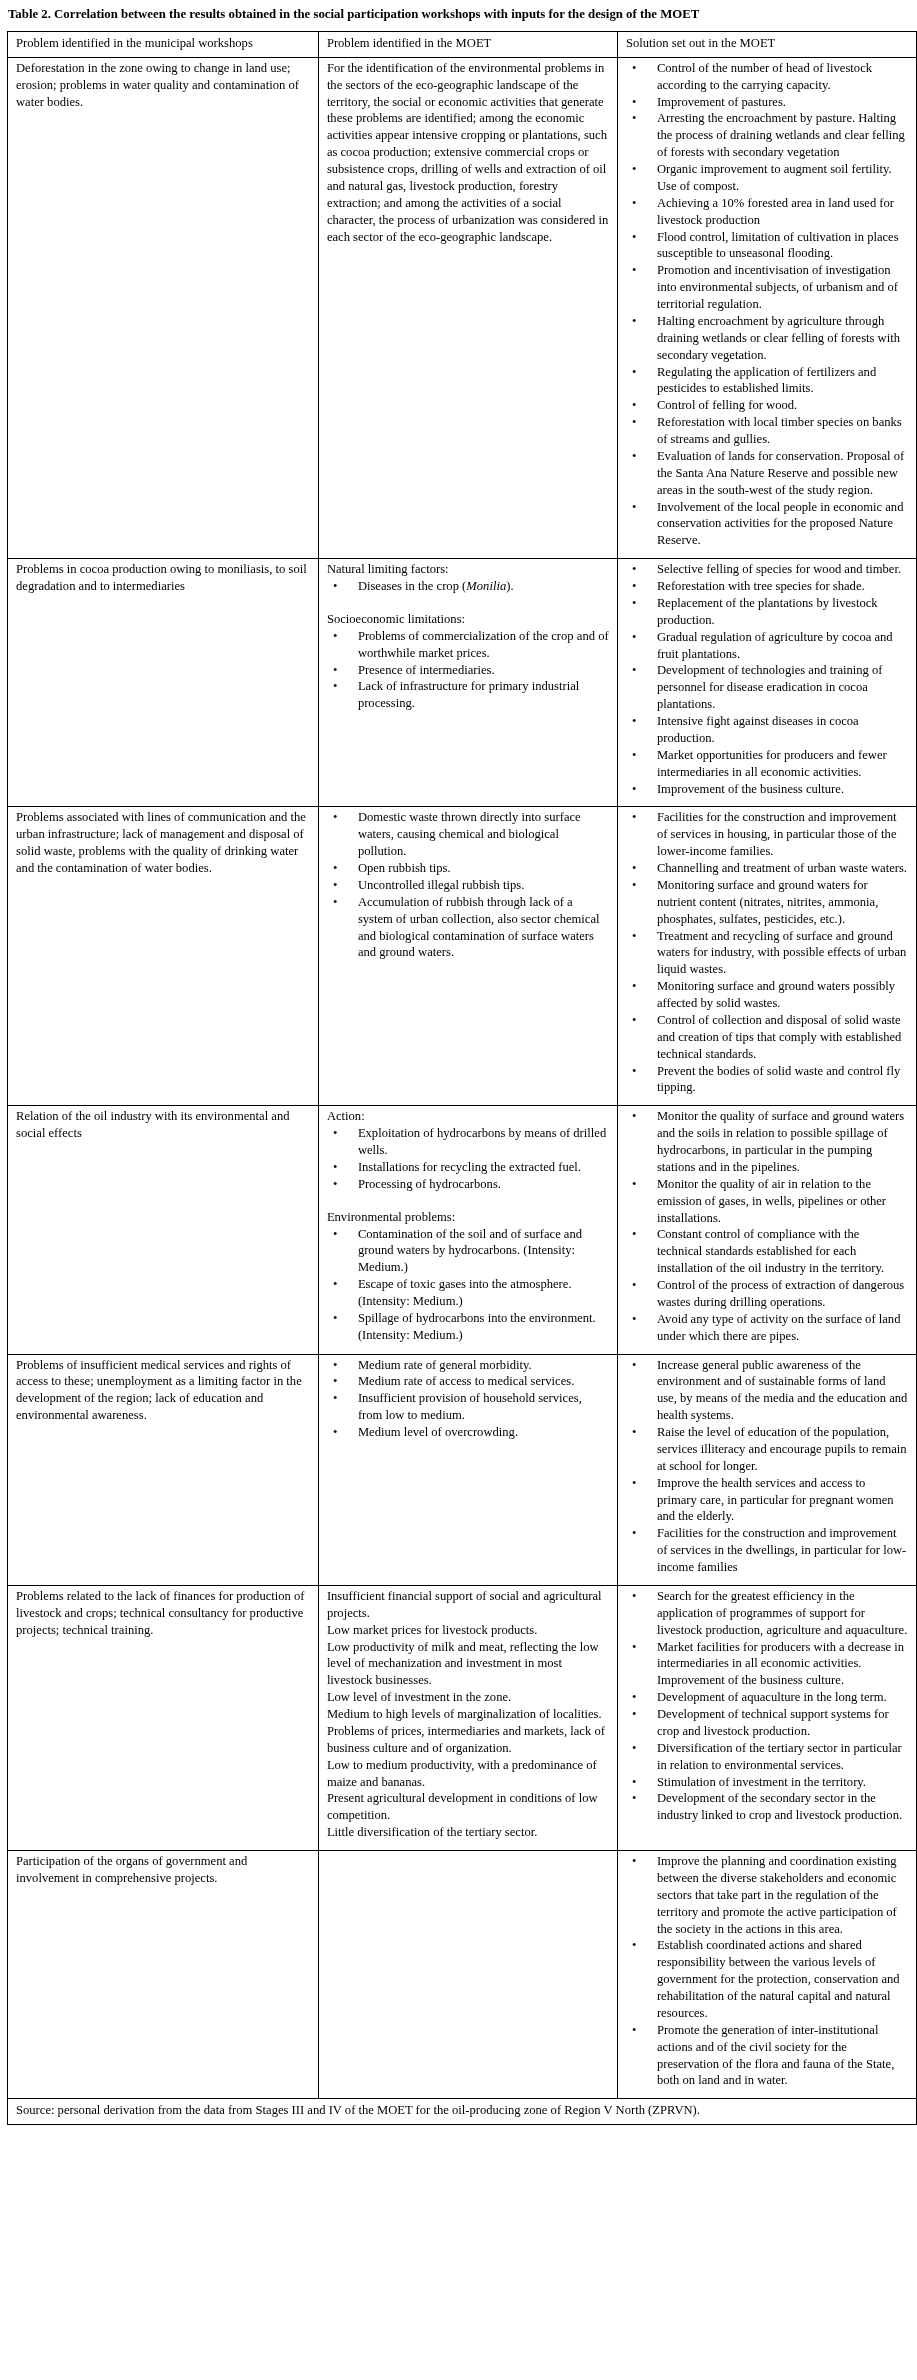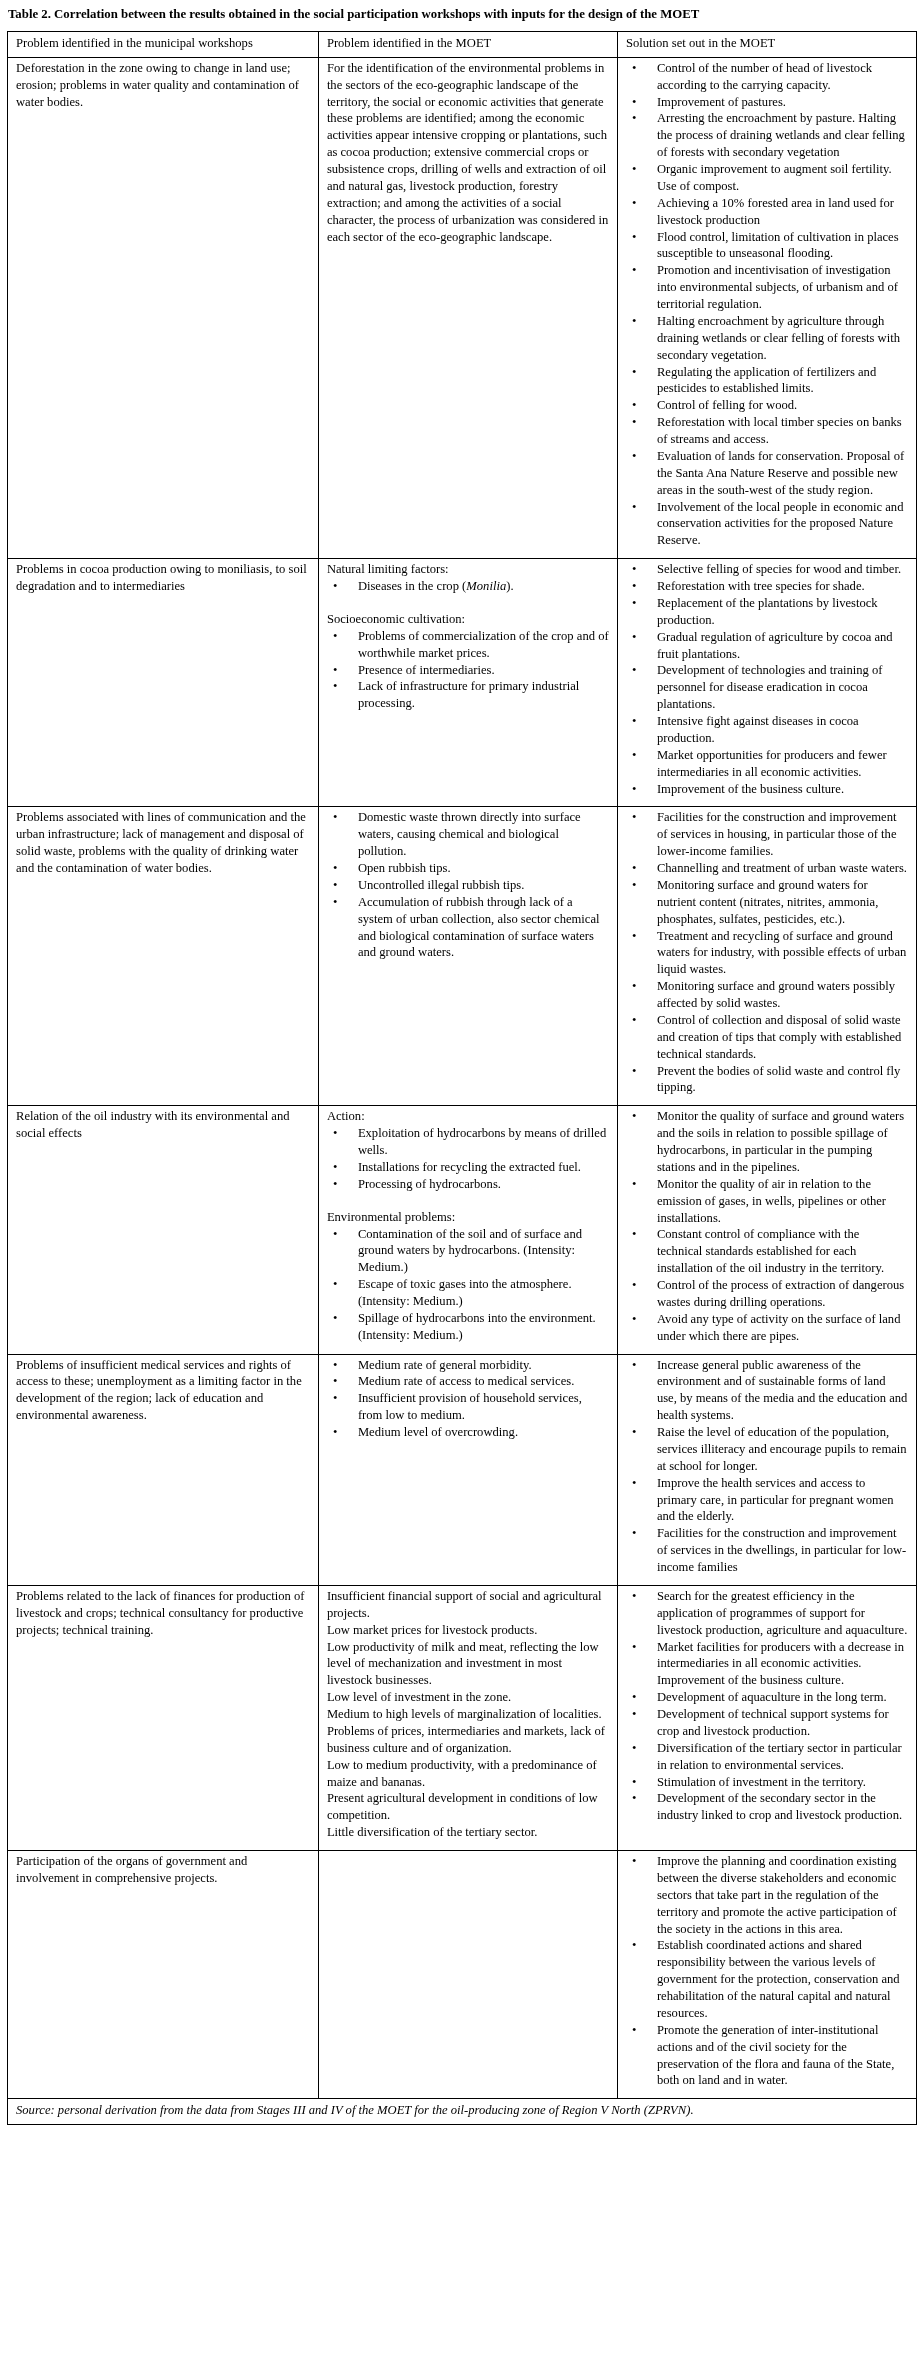--- a/index.html
+++ b/index.html
@@ -28,21 +28,21 @@
     border:1px solid #000;
     vertical-align:top;
     text-align:left;
     font-weight:normal;
     font-size:12.6px;
     line-height:1.34;
     padding:2px 8px 9px 8px;
     margin-top:36px;
   }
   thead th { padding:3px 8px 5px 8px; }
-  tfoot td { padding:3px 8px 5px 8px;font-style:italic; }
+  tfoot td { padding:3px 8px 5px 8px; }
   .para { margin:0; }
   .gap { height:16px; }
   .bullets { margin:0; }
   .bullet-item {
     position:relative;
     padding-left:31px;
   }
   .bullet-item::before {
     content:"\2022";
     position:absolute;
@@ -80,35 +80,35 @@
               <div class="bullet-item">Control of the number of head of livestock according to the carrying capacity.</div>
               <div class="bullet-item">Improvement of pastures.</div>
               <div class="bullet-item">Arresting the encroachment by pasture. Halting the process of draining wetlands and clear felling of forests with secondary vegetation</div>
               <div class="bullet-item">Organic improvement to augment soil fertility. Use of compost.</div>
               <div class="bullet-item">Achieving a 10% forested area in land used for livestock production</div>
               <div class="bullet-item">Flood control, limitation of cultivation in places susceptible to unseasonal flooding.</div>
               <div class="bullet-item">Promotion and incentivisation of investigation into environmental subjects, of urbanism and of territorial regulation.</div>
               <div class="bullet-item">Halting encroachment by agriculture through draining wetlands or clear felling of forests with secondary vegetation.</div>
               <div class="bullet-item">Regulating the application of fertilizers and pesticides to established limits.</div>
               <div class="bullet-item">Control of felling for wood.</div>
-              <div class="bullet-item">Reforestation with local timber species on banks of streams and access.</div>
+              <div class="bullet-item">Reforestation with local timber species on banks of streams and gullies.</div>
               <div class="bullet-item">Evaluation of lands for conservation. Proposal of the Santa Ana Nature Reserve and possible new areas in the south-west of the study region.</div>
               <div class="bullet-item">Involvement of the local people in economic and conservation activities for the proposed Nature Reserve.</div>
             </div>
           </td>
         </tr>
         <tr>
           <td>Problems in cocoa production owing to moniliasis, to soil degradation and to intermediaries</td>
           <td>
             <div class="para">Natural limiting factors:</div>
             <div class="bullets">
               <div class="bullet-item">Diseases in the crop (<i>Monilia</i>).</div>
             </div>
             <div class="gap"></div>
-            <div class="para">Socioeconomic cultivation:</div>
+            <div class="para">Socioeconomic limitations:</div>
             <div class="bullets">
               <div class="bullet-item">Problems of commercialization of the crop and of worthwhile market prices.</div>
               <div class="bullet-item">Presence of intermediaries.</div>
               <div class="bullet-item">Lack of infrastructure for primary industrial processing.</div>
             </div>
           </td>
           <td>
             <div class="bullets">
               <div class="bullet-item">Selective felling of species for wood and timber.</div>
               <div class="bullet-item">Reforestation with tree species for shade.</div>

